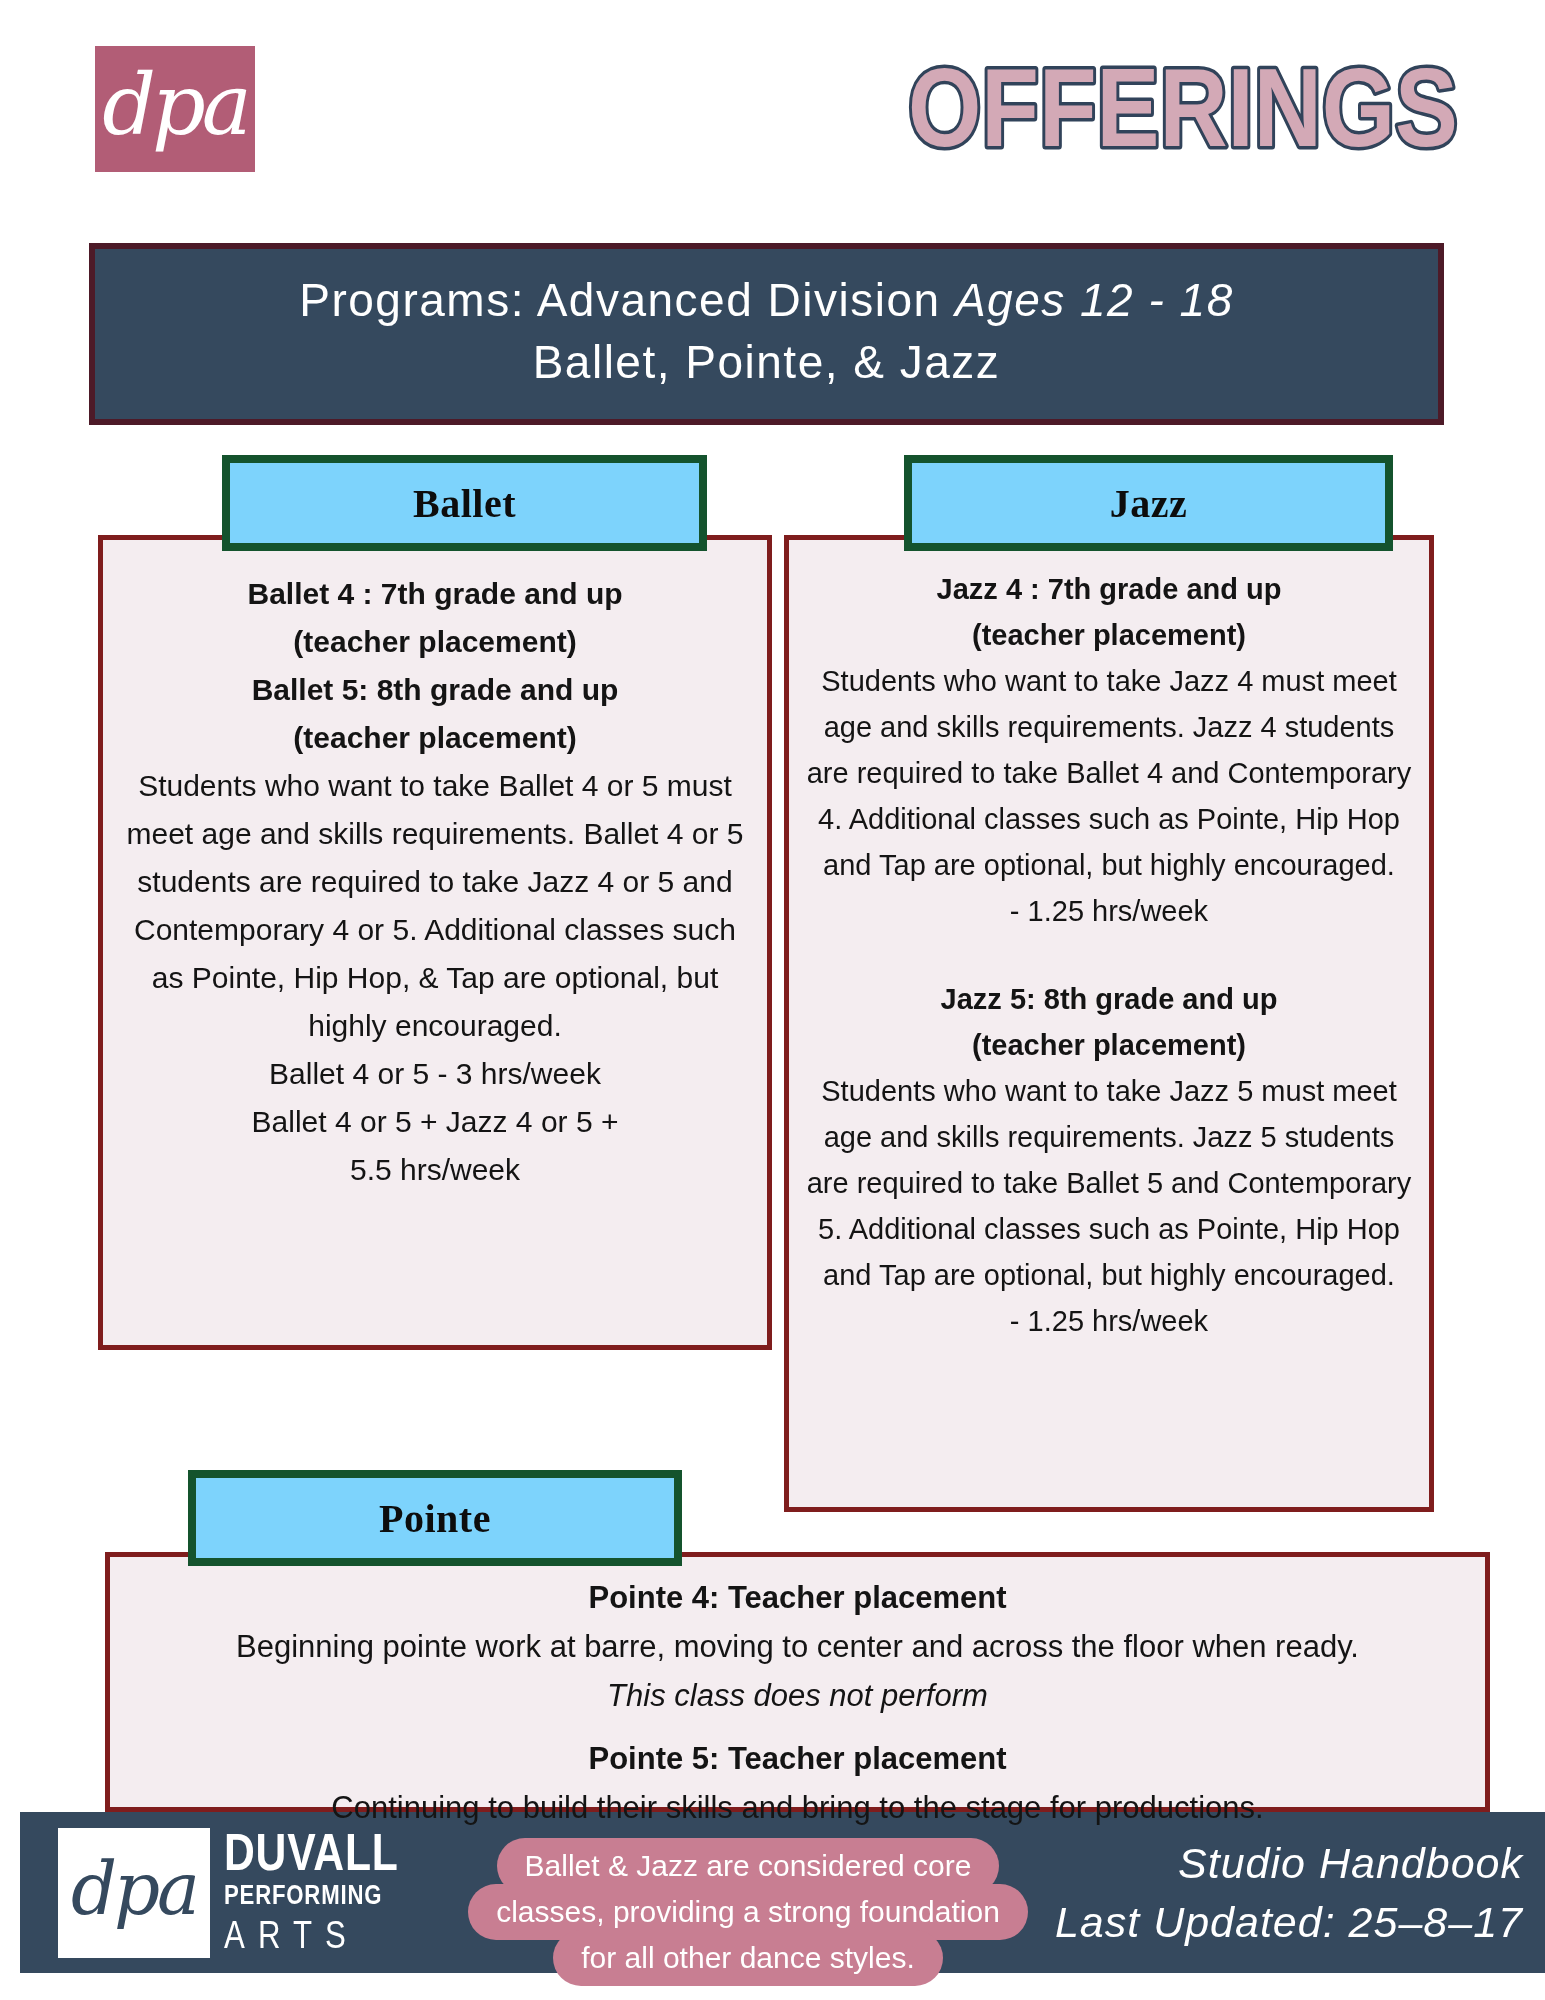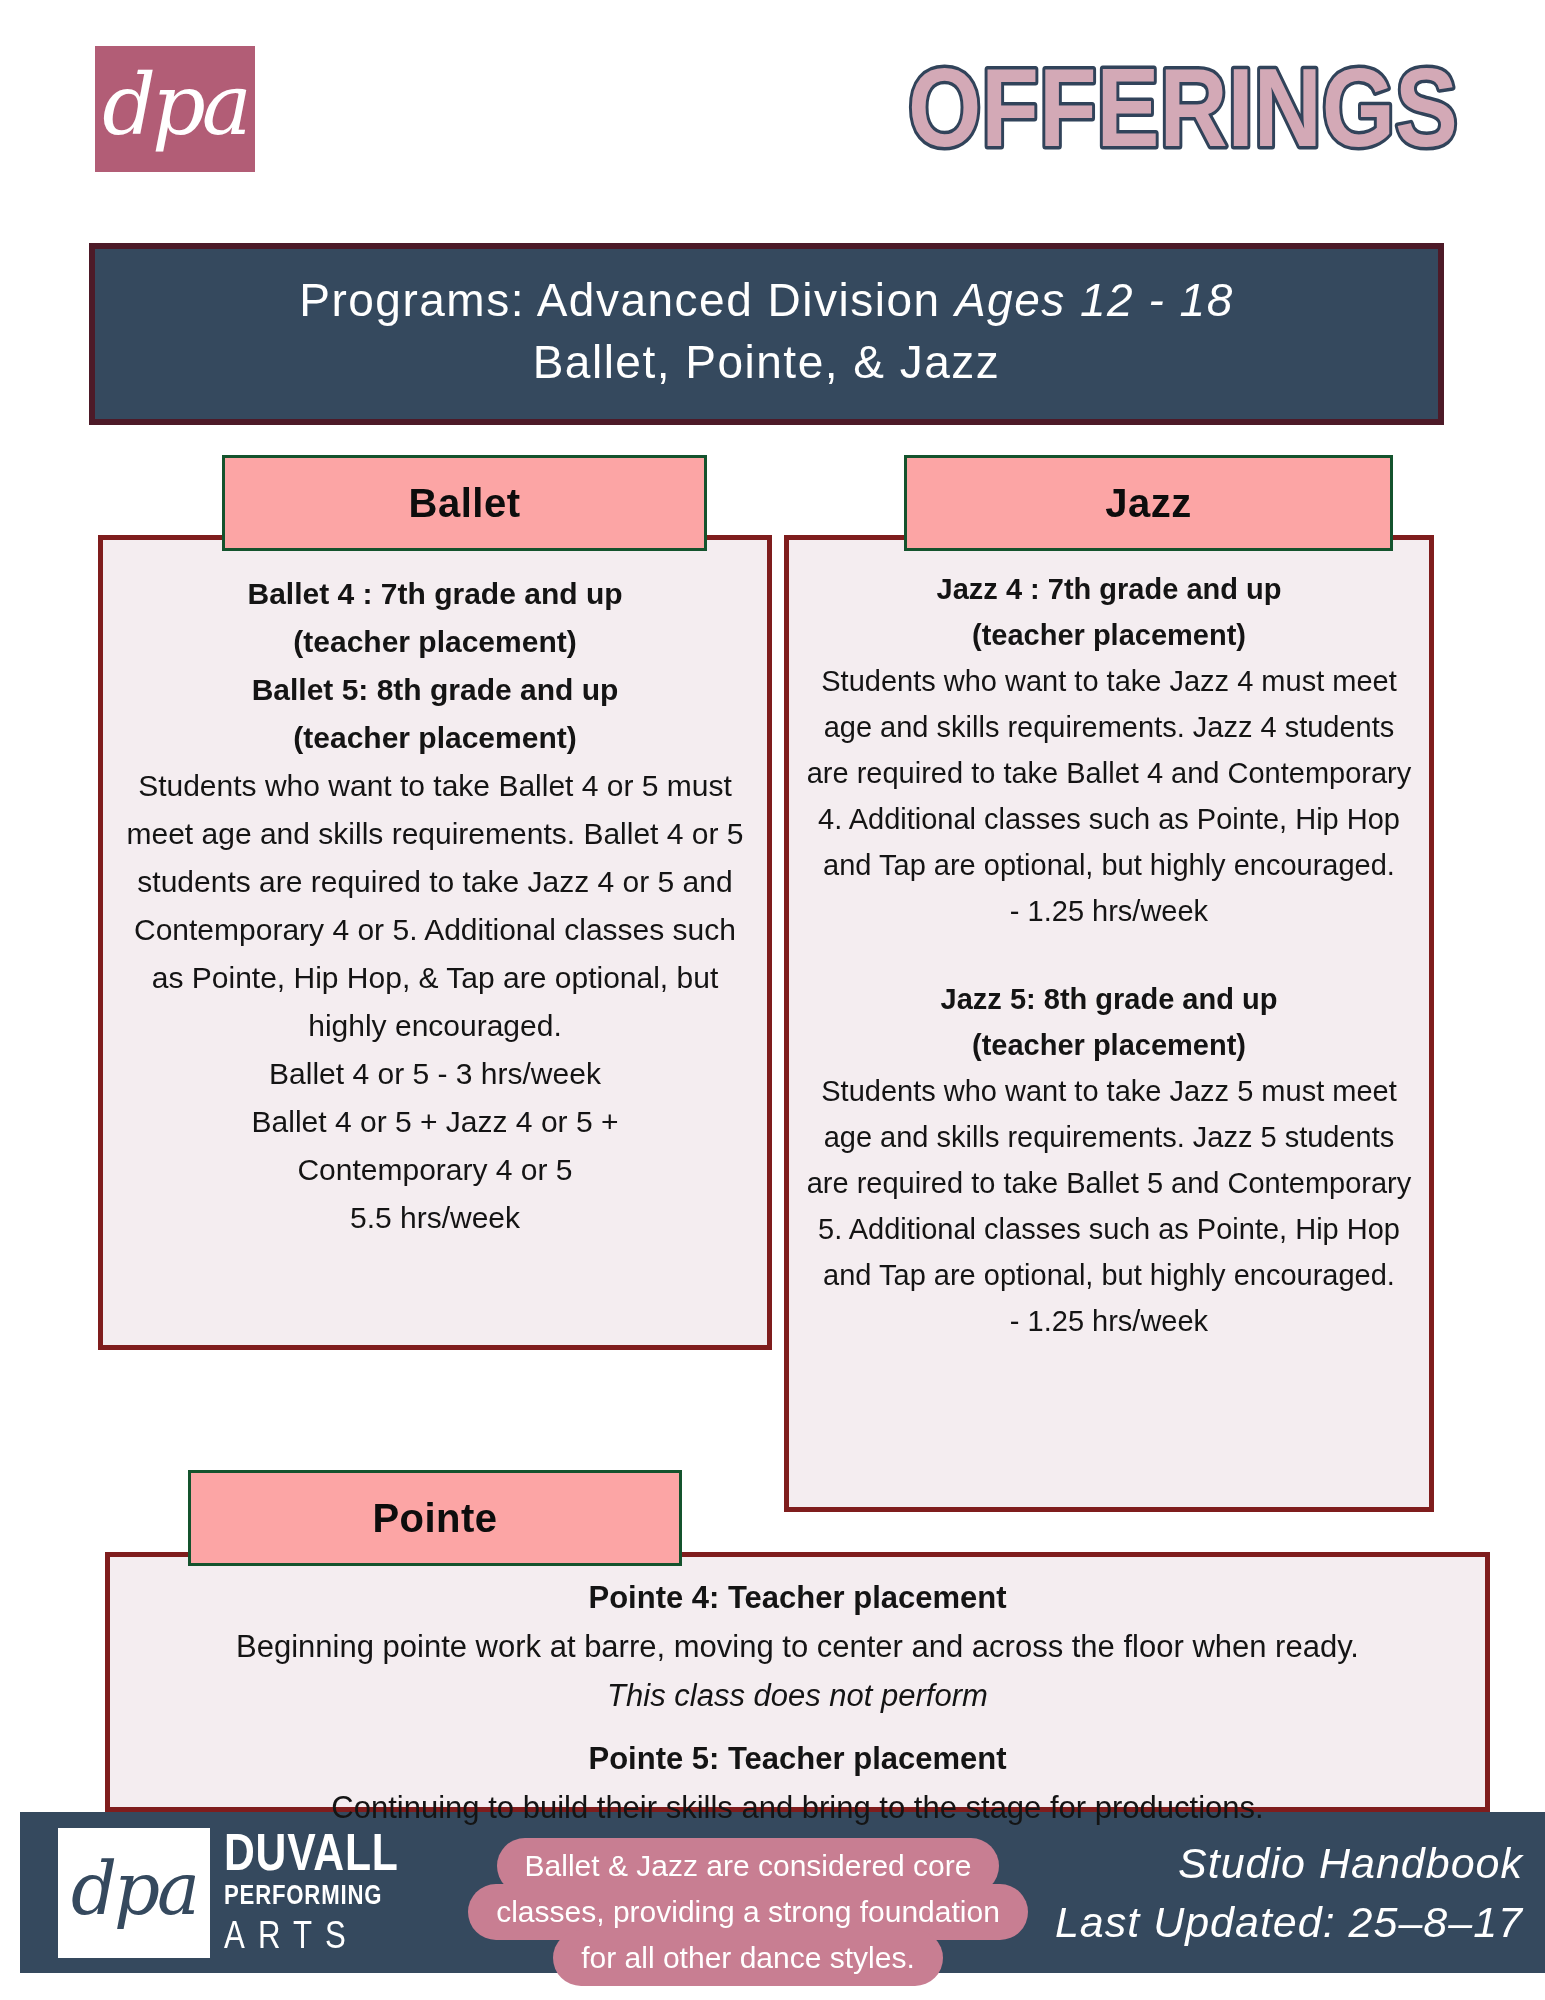--- a/index.html
+++ b/index.html
@@ -18,22 +18,22 @@
   
   .banner{position:absolute;left:89px;top:243px;width:1355px;height:182px;background:#35495e;
           border:6px solid #4d1a28;box-sizing:border-box;color:#ffffff;text-align:center;
           padding-top:20px;}
   .banner .line{font-size:46px;line-height:62px;letter-spacing:1.5px;font-weight:400;}
   .banner .it{font-style:italic;}
 
   
   .panel{position:absolute;background:#f4edf0;border:5px solid #7f1d1d;box-sizing:border-box;
          text-align:center;color:#141414;}
-  .head-box{position:absolute;background:#fca5a5;border:3px solid #14532d;box-sizing:border-box;
-            display:flex;align-items:center;justify-content:center;z-index:3;}
+  .head-box{position:absolute;background:#7dd3fc;border:8px solid #14532d;box-sizing:border-box;
+            display:flex;align-items:center;justify-content:center;z-index:3;font-family:Liberation Serif, serif;}
   .head-box .head-label{font-weight:700;font-size:40px;color:#0d0d0d;letter-spacing:0.5px;}
 
   .panel-ballet{left:98px;top:535px;width:674px;height:815px;padding:30px 12px 0 12px;}
   .head-ballet{left:222px;top:455px;width:485px;height:96px;}
   .panel-jazz{left:784px;top:535px;width:650px;height:977px;padding:26px 10px 0 10px;}
   .head-jazz{left:904px;top:455px;width:489px;height:96px;}
   .panel-pointe{left:105px;top:1552px;width:1385px;height:260px;padding:16px 20px 0 20px;z-index:1;}
   .head-pointe{left:188px;top:1470px;width:494px;height:96px;}
 
   .b-line{font-weight:700;font-size:30px;line-height:48px;}
@@ -88,21 +88,20 @@
   </div>
 
   <div class="panel panel-ballet">
     <div class="b-line">Ballet 4 : 7th grade and up</div>
     <div class="b-line">(teacher placement)</div>
     <div class="b-line">Ballet 5: 8th grade and up</div>
     <div class="b-line">(teacher placement)</div>
     <div class="r-par">Students who want to take Ballet 4 or 5 must meet age and skills requirements. Ballet 4 or 5 students are required to take Jazz 4 or 5 and Contemporary 4 or 5. Additional classes such as Pointe, Hip Hop, &amp; Tap are optional, but highly encouraged.</div>
     <div class="r-par">Ballet 4 or 5 - 3 hrs/week</div>
     <div class="r-par">Ballet 4 or 5 + Jazz 4 or 5 +</div>
-    <div class="r-par">Contemporary 4 or 5</div>
     <div class="r-par">5.5 hrs/week</div>
   </div>
   <div class="head-box head-ballet">
     <span class="head-label">Ballet</span>
   </div>
 
   <div class="panel panel-jazz">
     <div>
       <div class="b-line">Jazz 4 : 7th grade and up</div>
       <div class="b-line">(teacher placement)</div>

